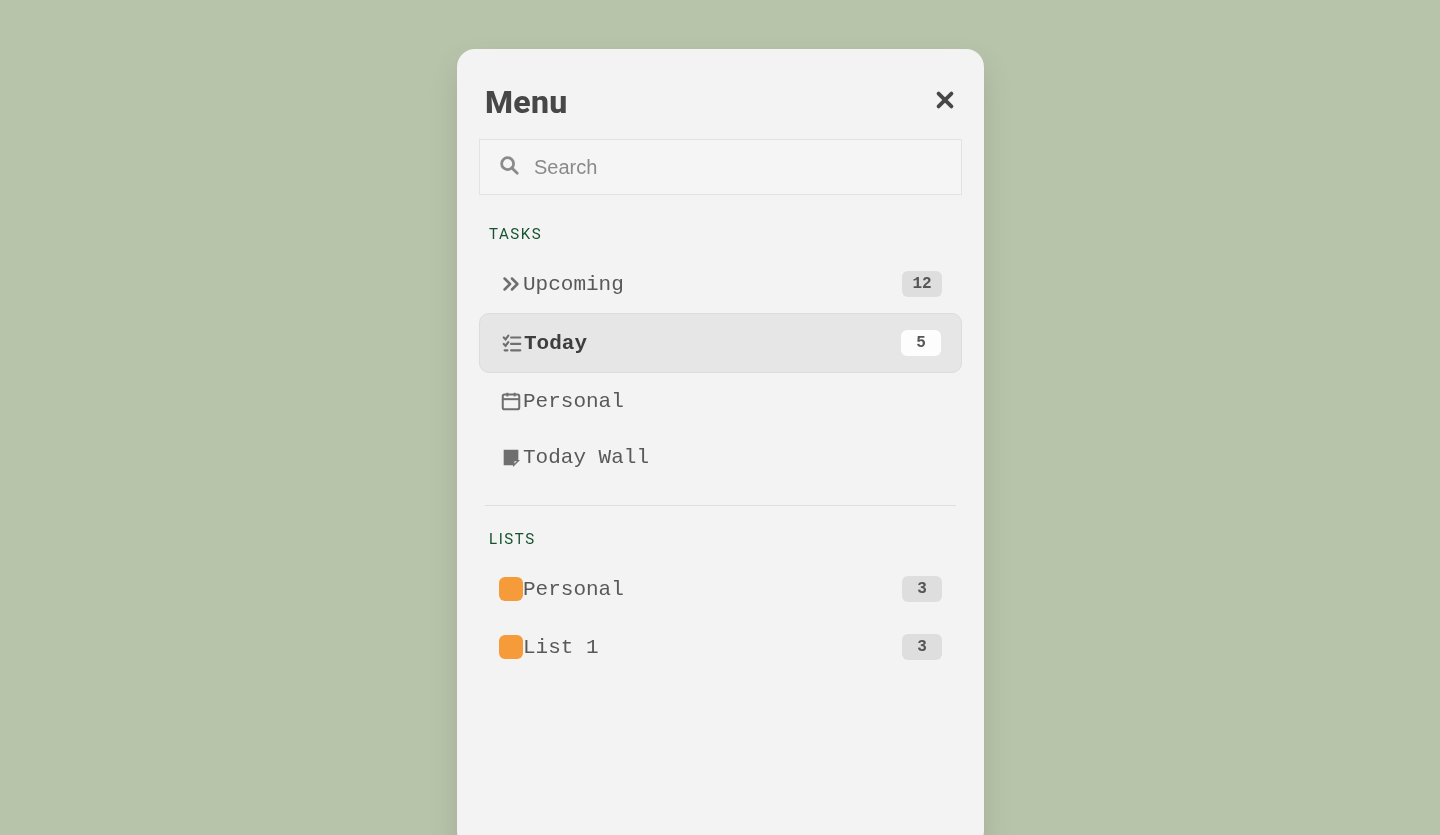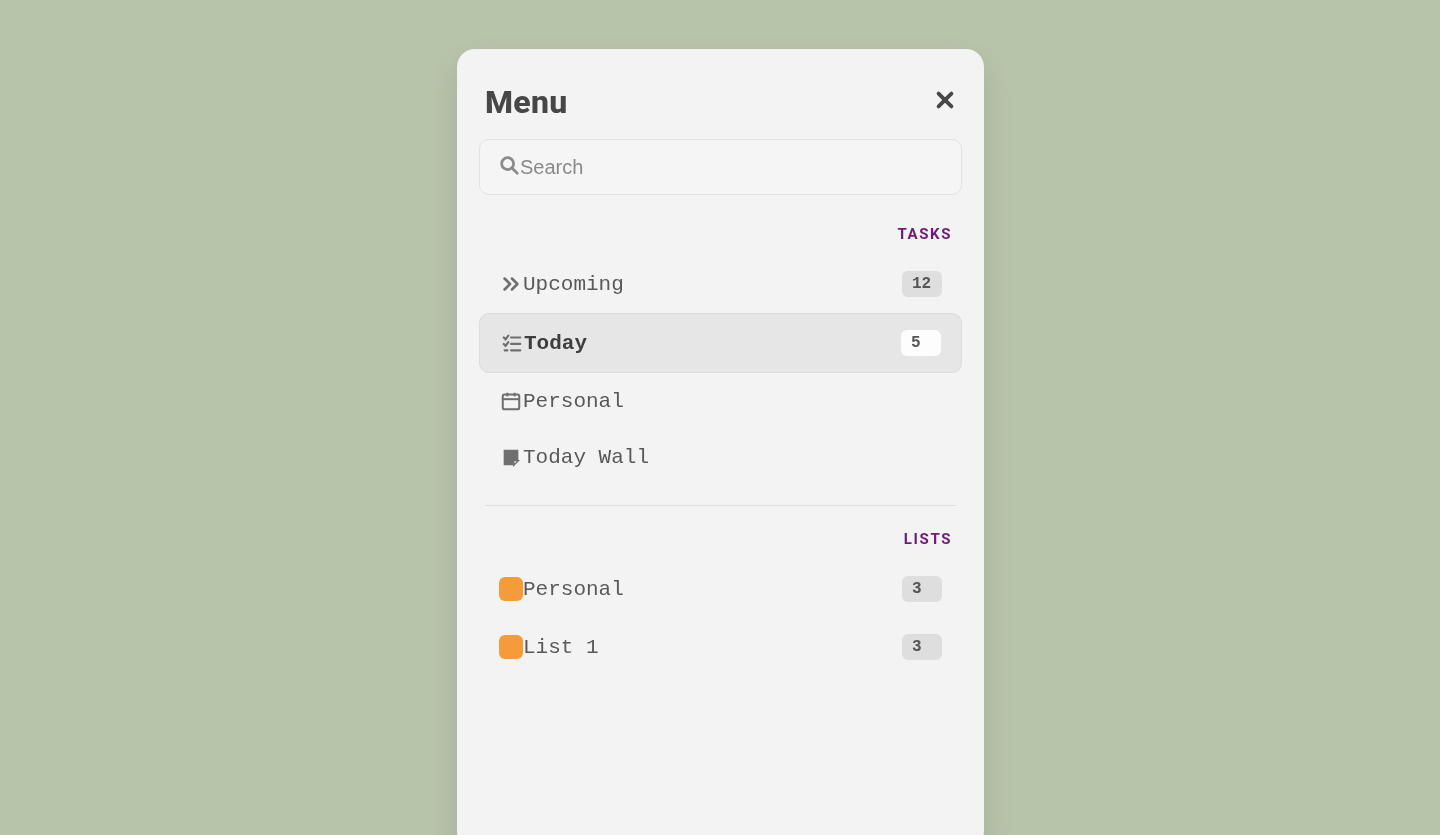--- a/index.html
+++ b/index.html
@@ -37,47 +37,47 @@
     font-size: 26px;
     font-weight: 900;
     color: #474747;
     cursor: pointer;
     line-height: 1;
     user-select: none;
   }
   .search-bar {
     display: flex;
     align-items: center;
+    gap: 14px;
     background: #f5f5f5;
     border: 1px solid #e2e2e2;
-    border-radius: 10px;
+    border-radius: 0;
     padding: 14px 18px;
     margin: 0 0 30px 0;
   }
   .search-icon {
     color: #8a8a8a;
   }
   .search-input {
     flex: 1;
     border: none;
     background: transparent;
     font-size: 20px;
     color: #555;
     outline: none;
   }
   .search-input::placeholder { color: #8a8a8a; }
 
   .section-label {
     font-size: 15px;
-    font-weight: 700;
+    font-weight: 400;
     letter-spacing: 1.6px;
-    color: #701a75;
+    color: #14532d;
     text-transform: uppercase;
     padding: 0 10px 6px 10px;
-    text-align: right;
   }
 
   .item-list { margin-top: 6px; }
   .item {
     display: flex;
     align-items: center;
     padding: 16px 20px;
     border-radius: 10px;
     cursor: pointer;
     font-family: Liberation Mono, monospace;
@@ -105,21 +105,21 @@
     color: #3e3e3e;
   }
   .count-pill {
     min-width: 40px;
     padding: 4px 10px;
     border-radius: 6px;
     background: #dedede;
     color: #565656;
     font-size: 16px;
     font-weight: 800;
-    text-align: left;
+    text-align: center;
   }
   .item.active .count-pill {
     background: #fdfdfd;
   }
 
   .divider {
     height: 1px;
     background: #dedede;
     margin: 20px 6px 24px 6px;
   }

